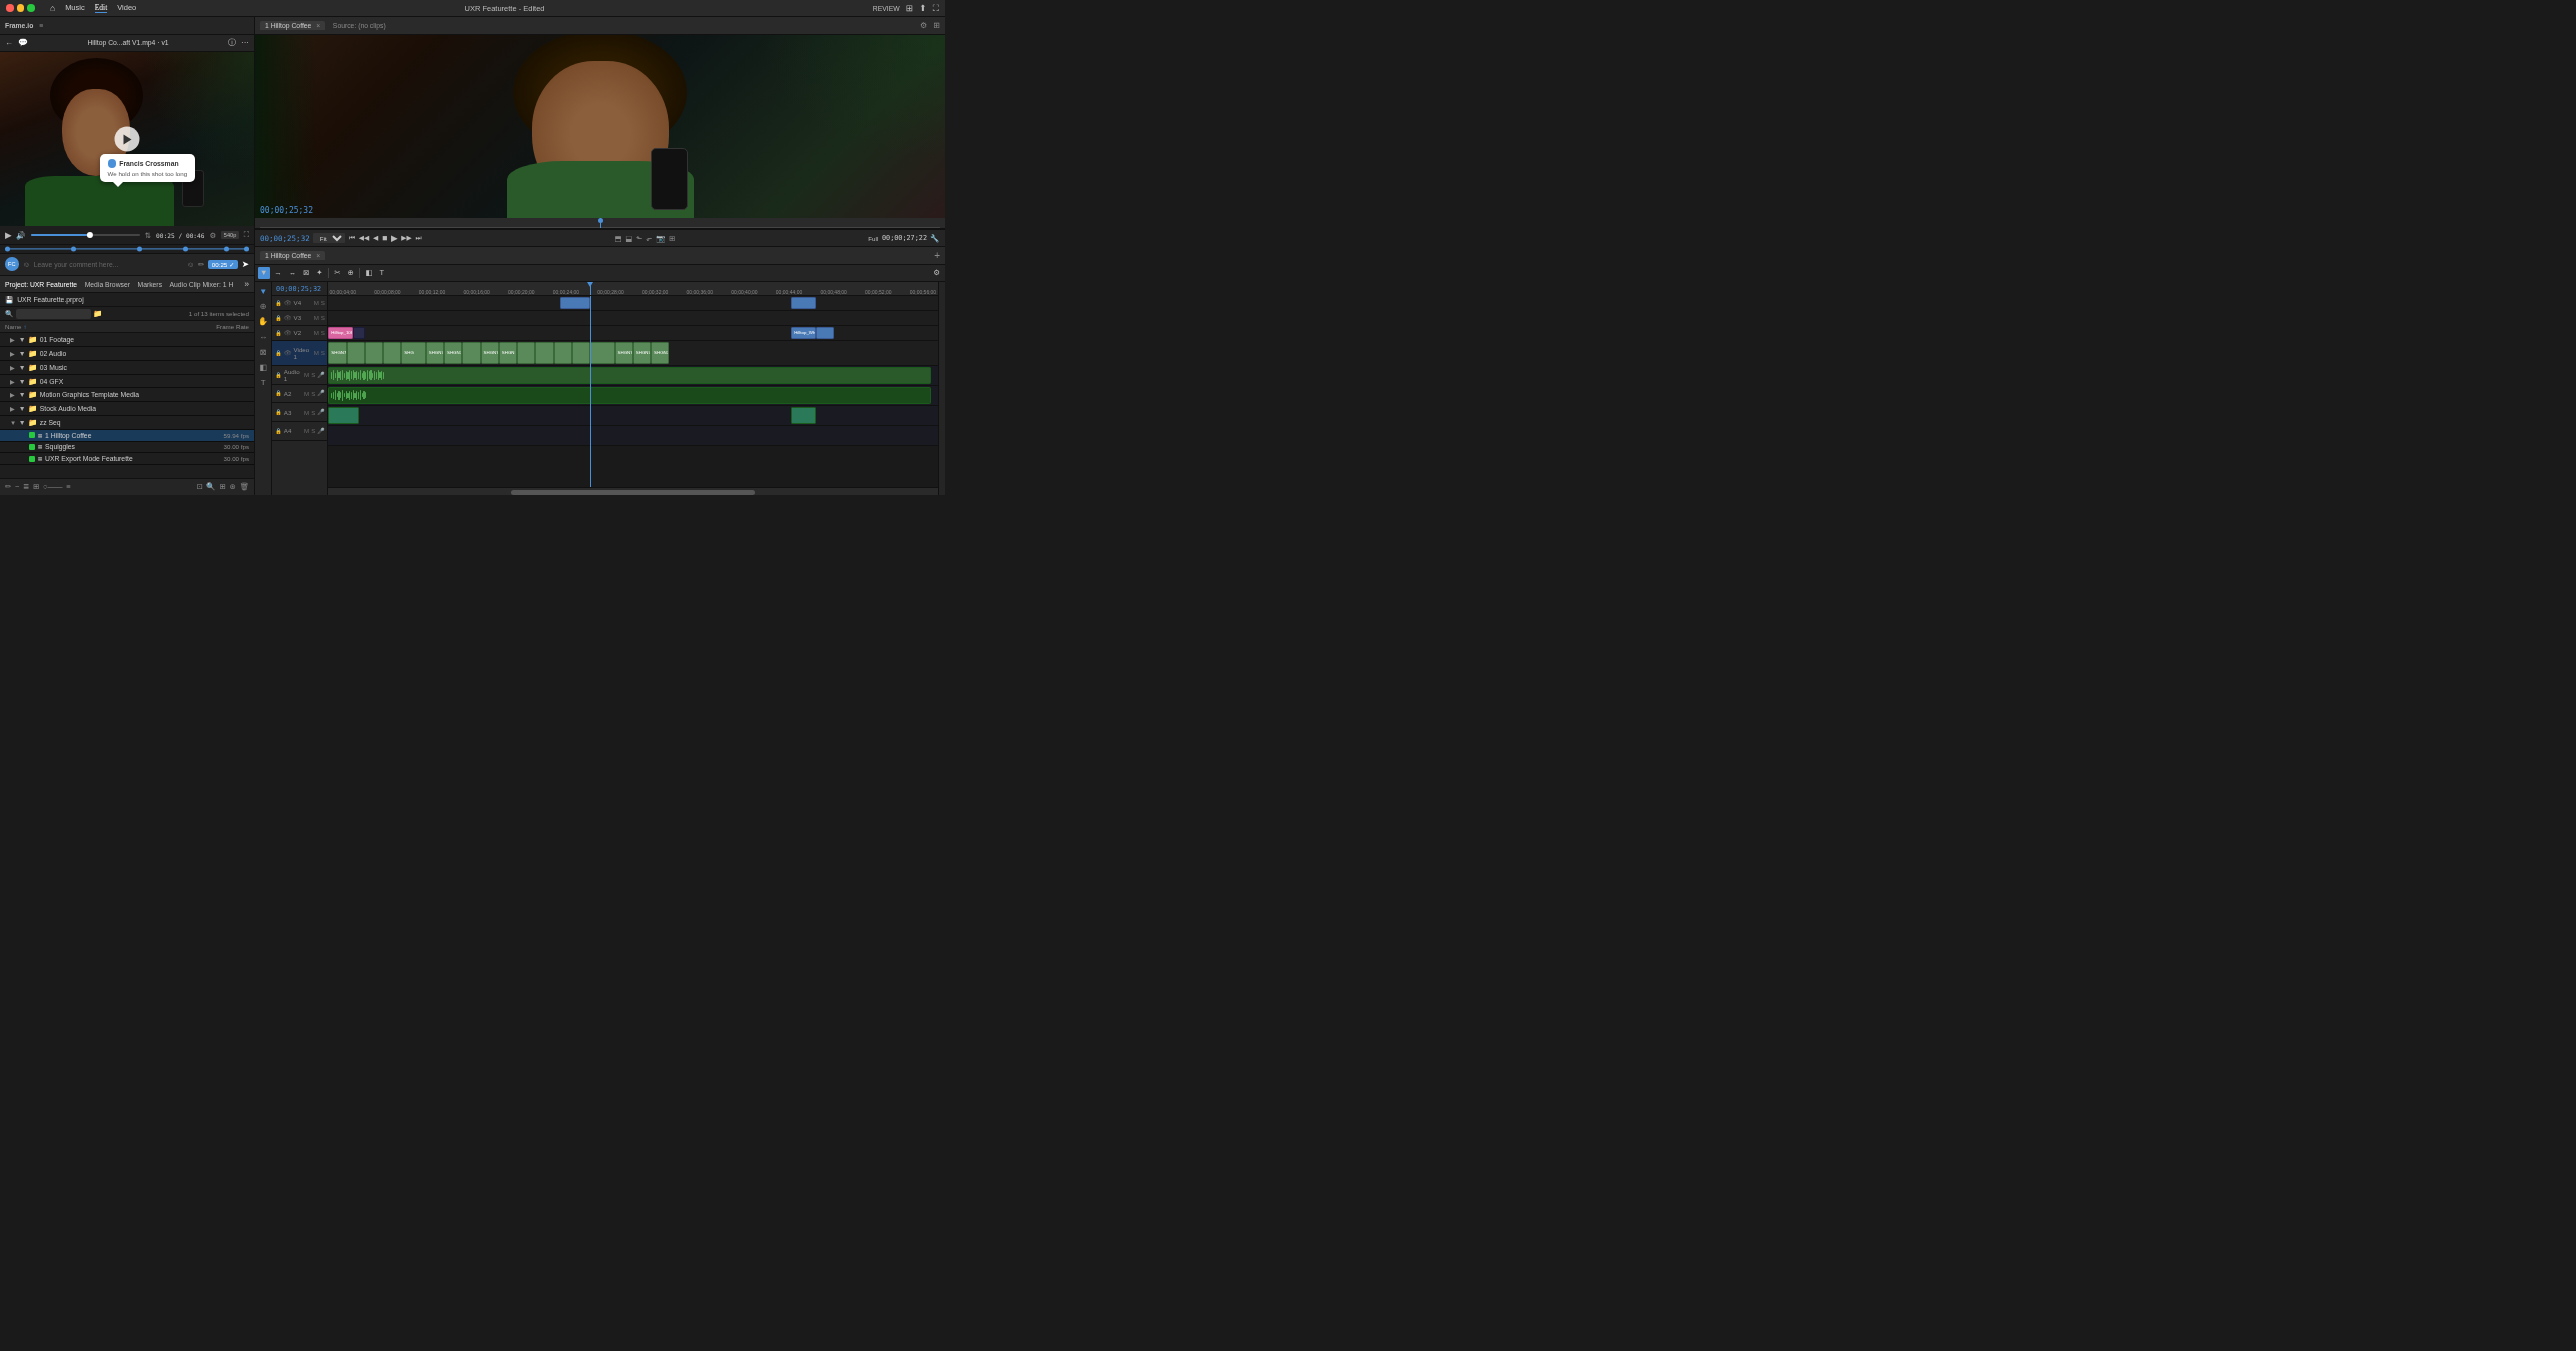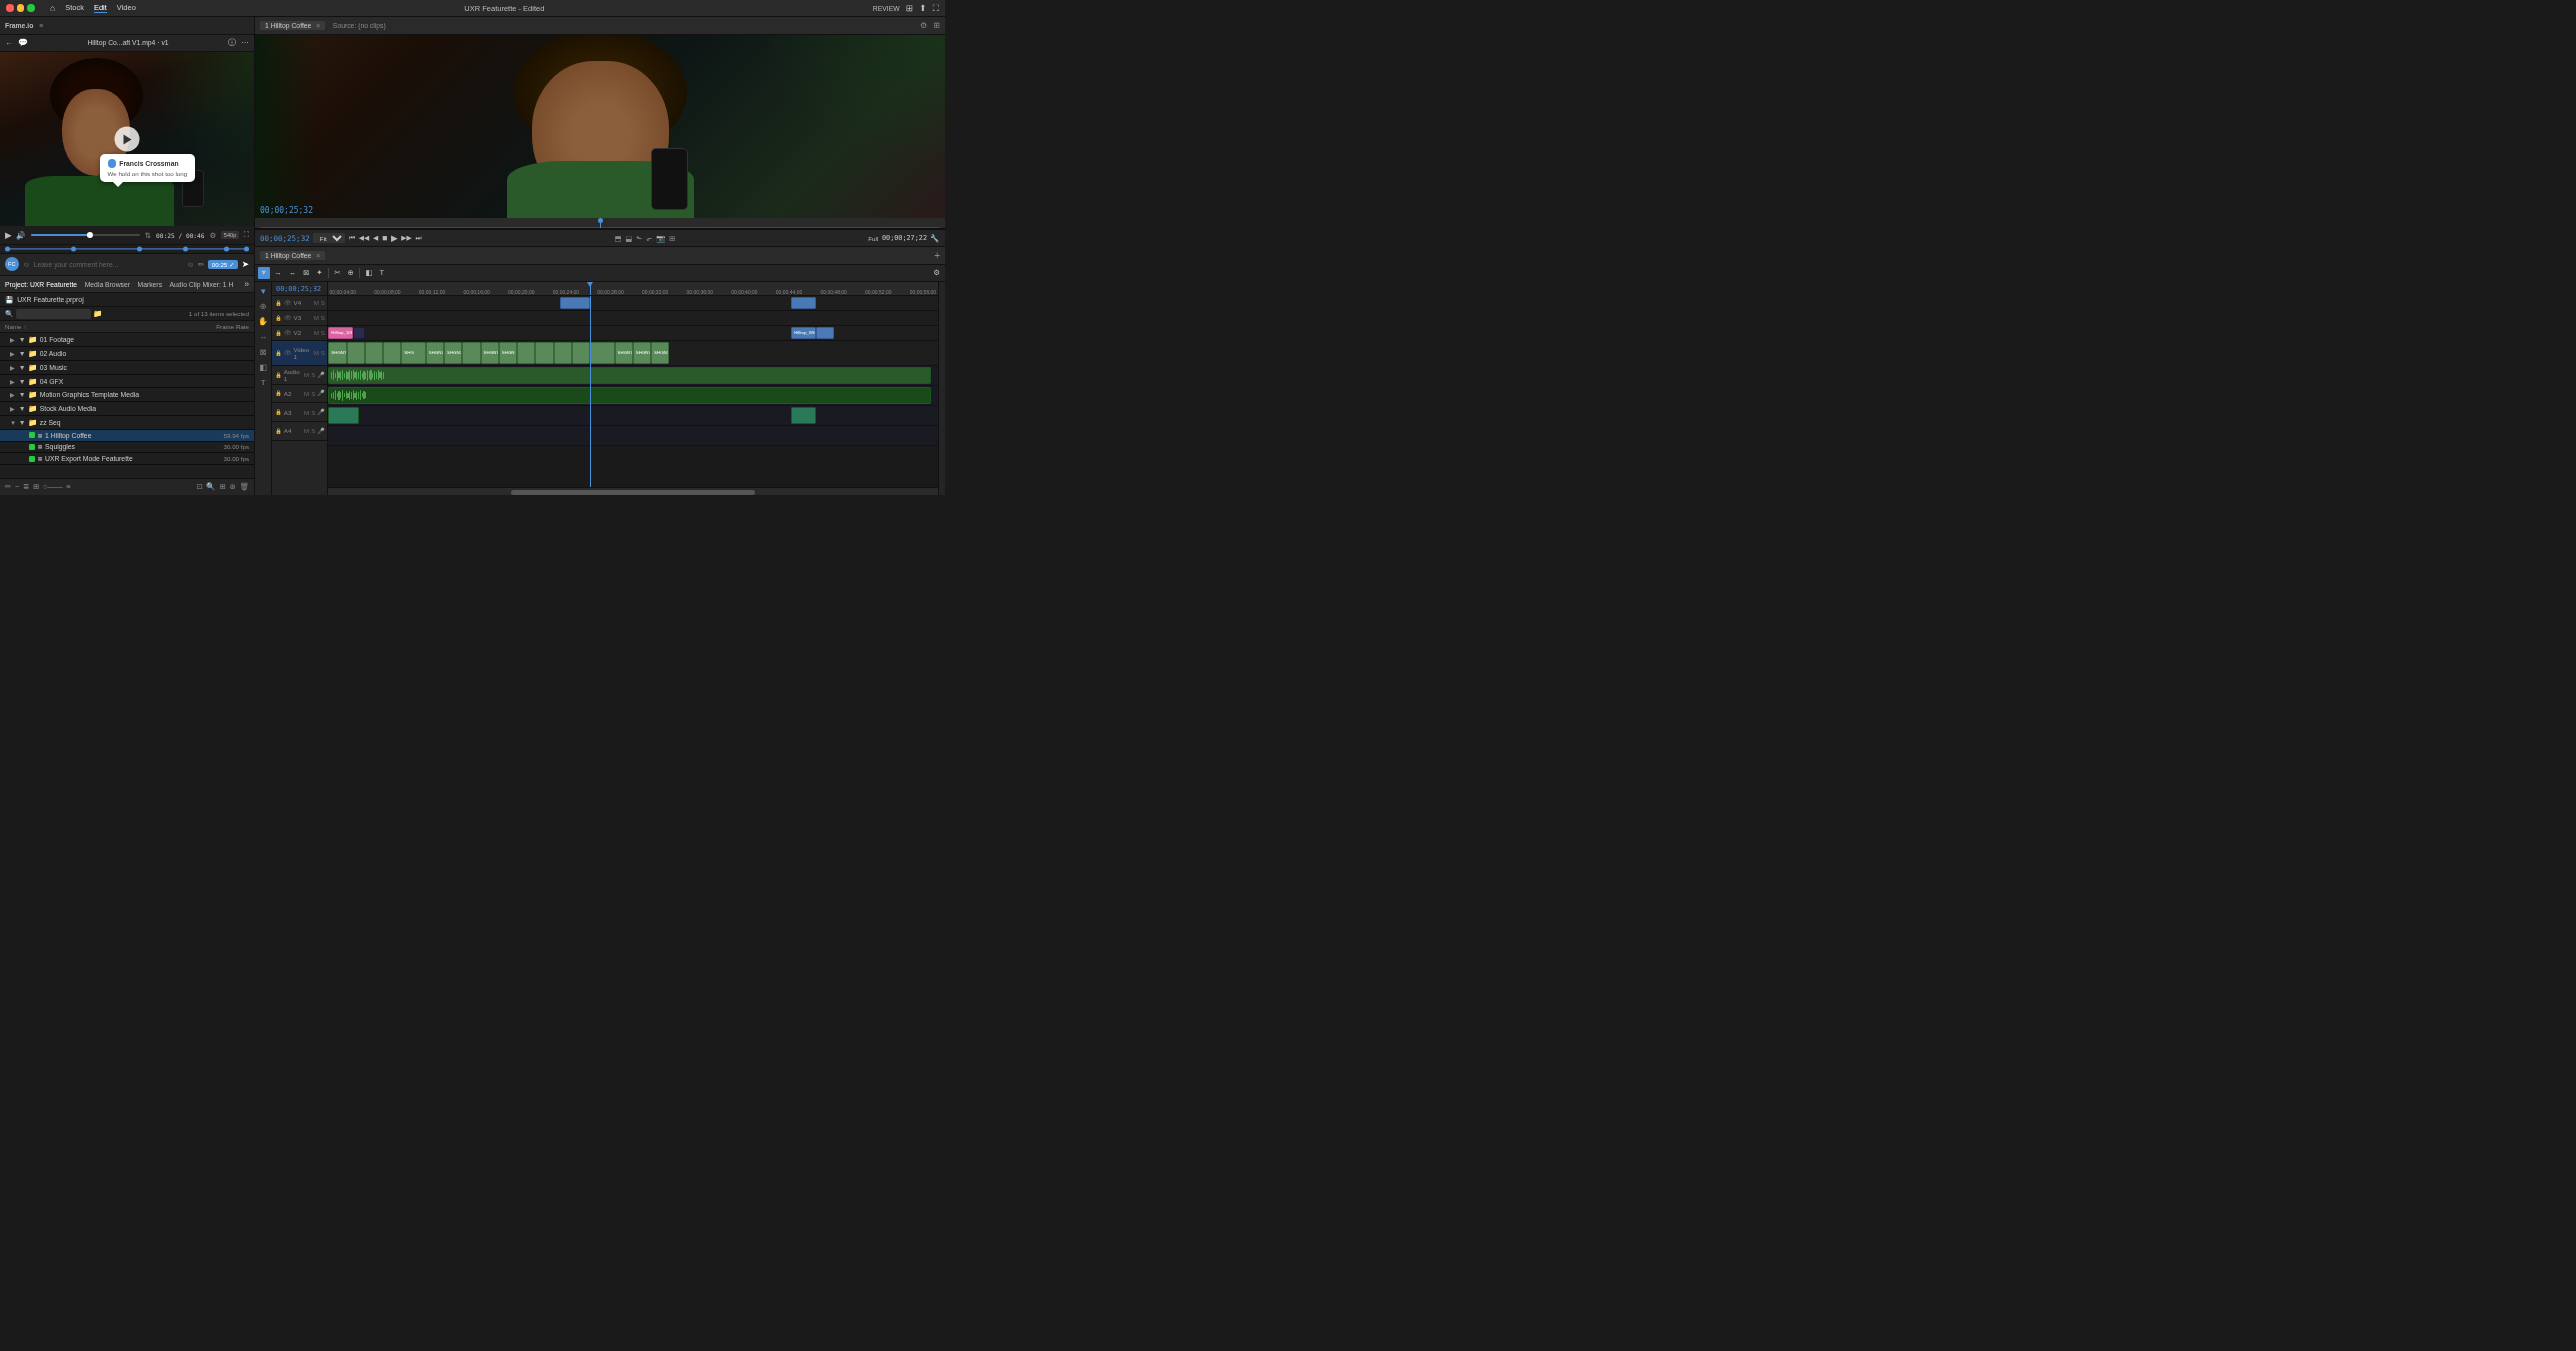--- a/index.html
+++ b/index.html
@@ -26,21 +26,21 @@
     .top-bar-left { display: flex; align-items: center; gap: 10px; }
     .top-bar-center { font-size: 7.5px; color: #bbb; }
     .top-bar-right { display: flex; align-items: center; gap: 6.2px; color: #bbb; font-size: 6.8px; }
     .traffic-lights { display: flex; gap: 3.1px; margin-right: 5px; }
     .traffic-light { width: 7.5px; height: 7.5px; border-radius: 50%; }
     .tl-red { background: #ff5f56; }
     .tl-yellow { background: #ffbd2e; }
     .tl-green { background: #27c93f; }
     .nav-menu { display: flex; gap: 10px; font-size: 7.5px; color: #ccc; }
     .nav-menu span { cursor: pointer; }
-    .nav-menu .active { color: #fff; border-bottom: 1.2px solid #4a90d9; padding-bottom: 0.6px; }
+    .nav-menu .active { color: #fff; border-bottom: 1.2px solid #4a90d9; padding-bottom: 0.6px; font-family: Liberation Serif, serif; }
 
     
     .main-layout {
       display: flex;
       height: calc(495px - 17.4px);
     }
 
     
     .left-panel {
       width: 255px;
@@ -692,21 +692,21 @@
 
 <div class="top-bar">
   <div class="top-bar-left">
     <div class="traffic-lights">
       <div class="traffic-light tl-red"></div>
       <div class="traffic-light tl-yellow"></div>
       <div class="traffic-light tl-green"></div>
     </div>
     <span style="color:#bbb;font-size:8.7px;">⌂</span>
     <div class="nav-menu">
-      <span>Stock</span>
+      <span>Music</span>
       <span class="active" style="color:#fff;border-bottom:1.2px solid #4a90d9;padding-bottom:0.6px;">Edit</span>
       <span>Video</span>
     </div>
   </div>
   <div class="top-bar-center">
     <span>UXR Featurette</span> - <span>Edited</span>
   </div>
   <div class="top-bar-right">
     <span style="color:#bbb;">REVIEW</span>
     <span style="font-size:8.7px;">⊞</span>

